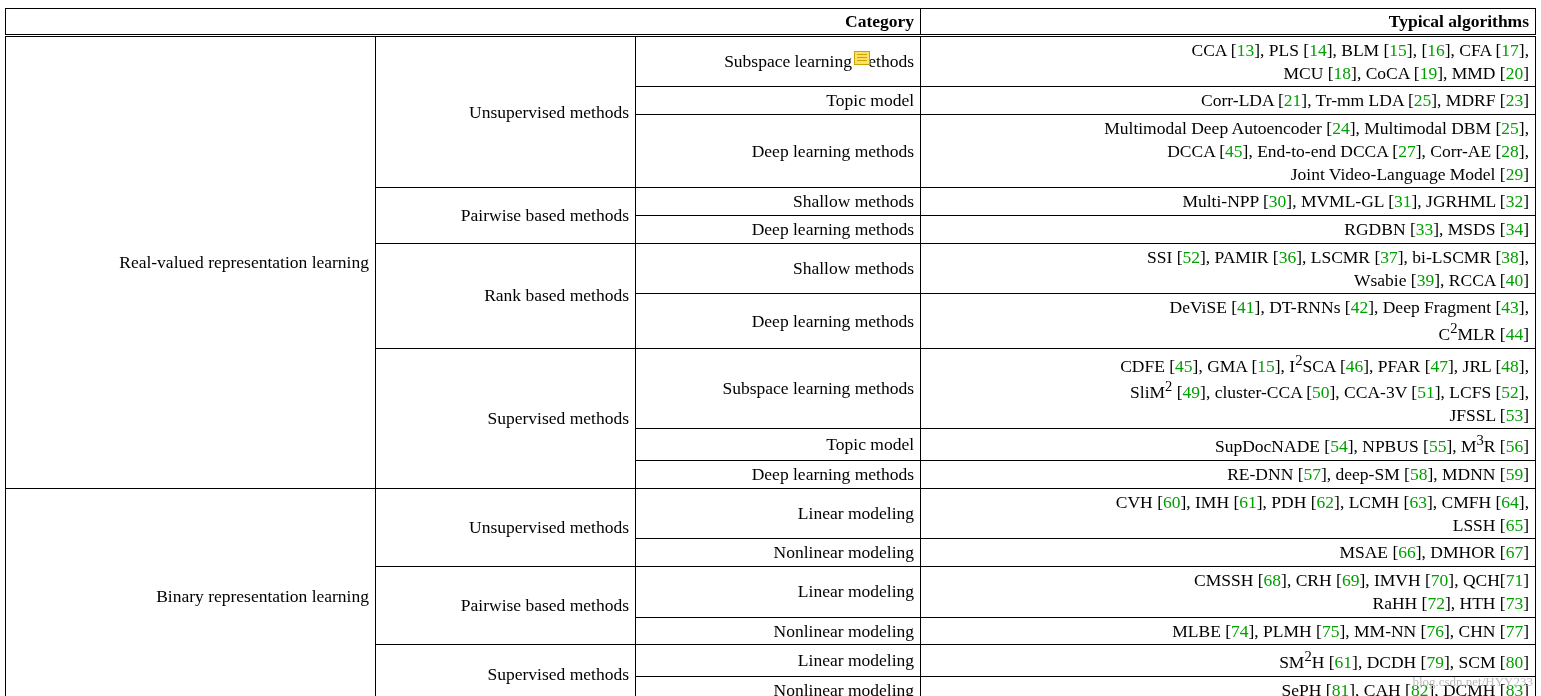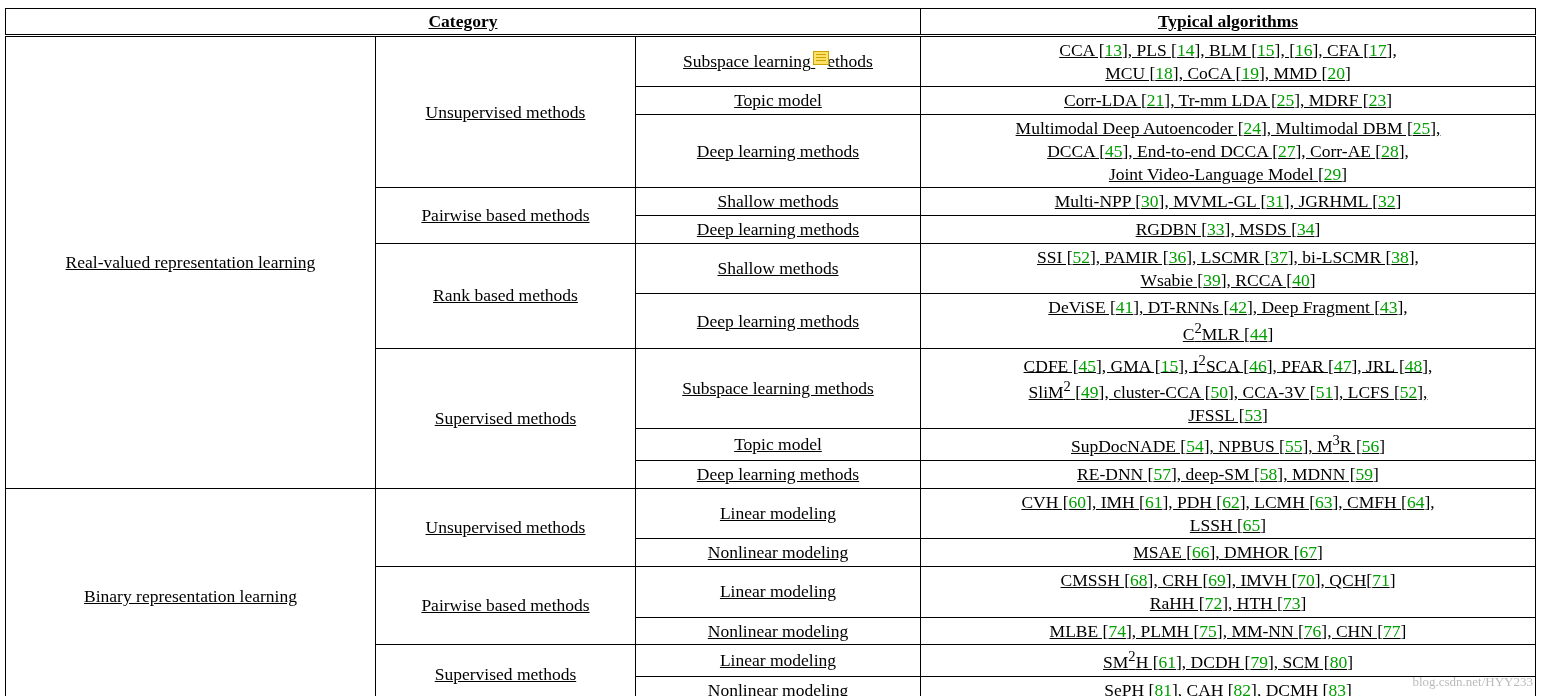--- a/index.html
+++ b/index.html
@@ -12,31 +12,30 @@
   }
   table {
     border-collapse: collapse;
     margin: 0 auto;
     width: 1530px;
     table-layout: fixed;
   }
   td, th {
     border: 1px solid #000;
     padding: 1px 6px;
-    text-align: center;
+    text-align: right;
     vertical-align: middle;
     line-height: 1.3;
-    text-decoration: underline;
   }
   .dbl-top { border-top: 3px double #000; }
   a.ref {
     color: #00a000;
     text-decoration: none;
   }
-  .alg-cell { padding: 2px 0; margin-top: 48px; }
+  .alg-cell { padding: 2px 6px; margin-top: 48px; }
   .watermark {
     position: absolute;
     right: 8px;
     bottom: 6px;
     color: #bbb;
     font-family: Liberation Serif, serif;
     font-size: 13px;
     pointer-events: none;
   }
   .note-icon {

